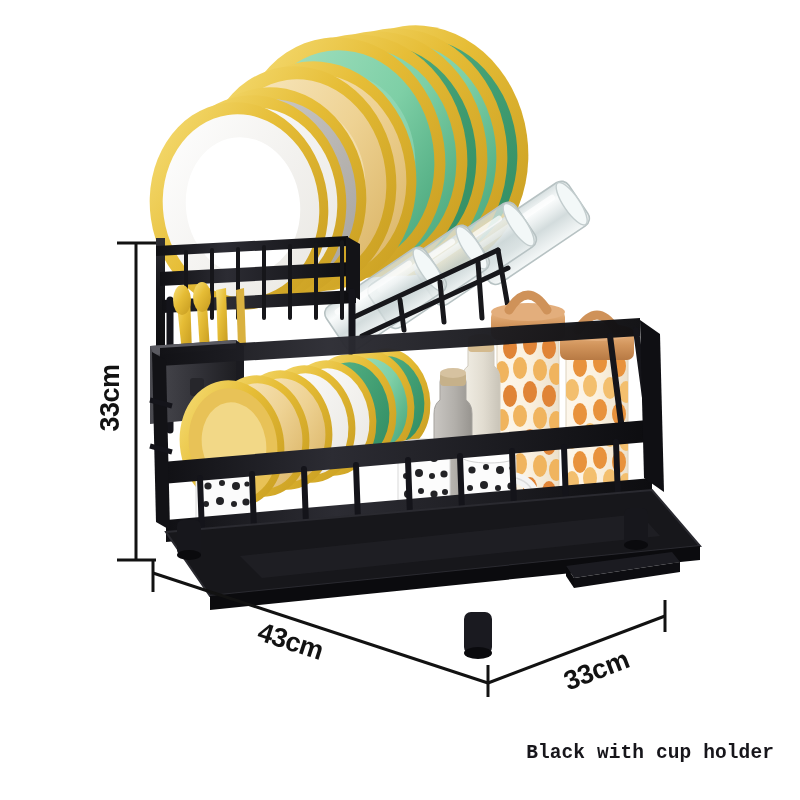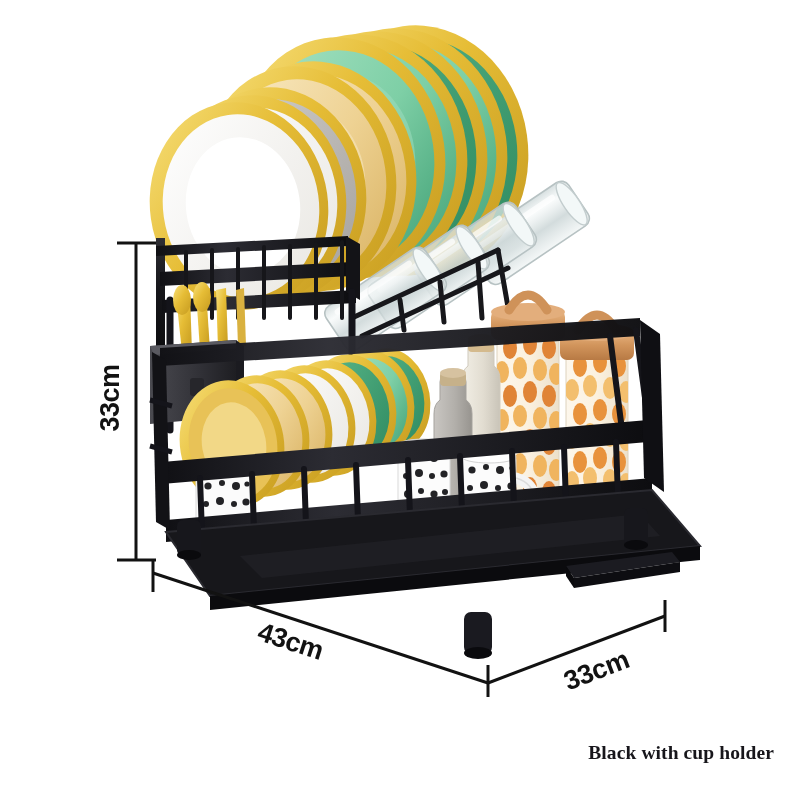--- a/index.html
+++ b/index.html
@@ -32,21 +32,21 @@
     font-weight: 700;
     font-size: 27px;
     fill: #121212;
     letter-spacing: -0.5px;
   }
 
   #caption {
     position: absolute;
     right: 26px;
     top: 742px;
-    font-family: Liberation Serif, serif;
+    font-family: Liberation Mono, monospace;
     font-weight: 700;
     font-size: 19.5px;
     color: #17161b;
     letter-spacing: 0.1px;
     white-space: nowrap;
   }
 </style>
 </head>
 <body>
 

